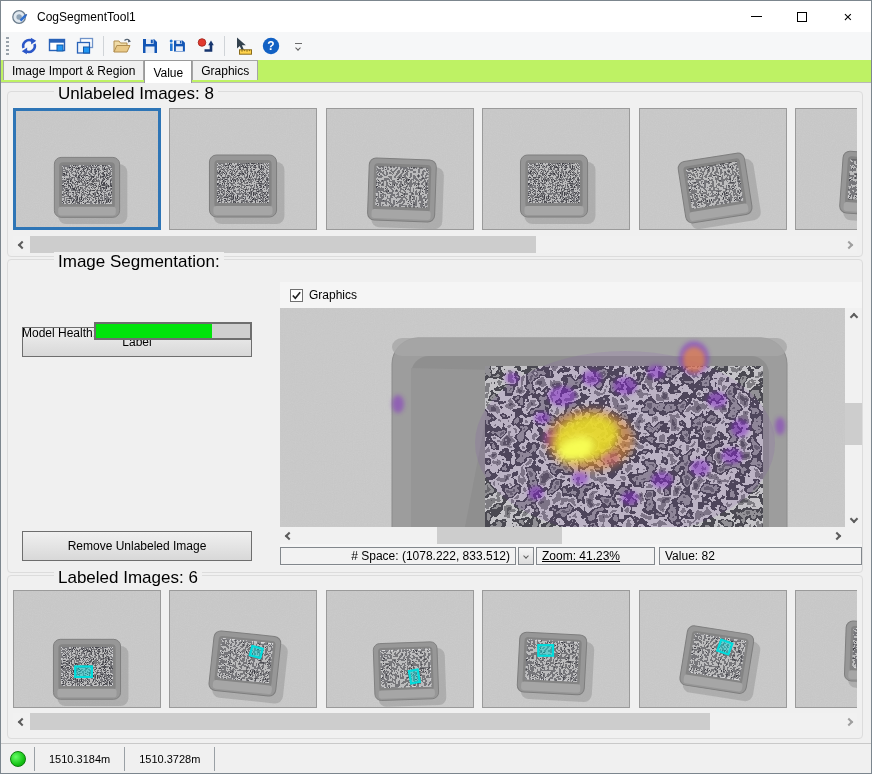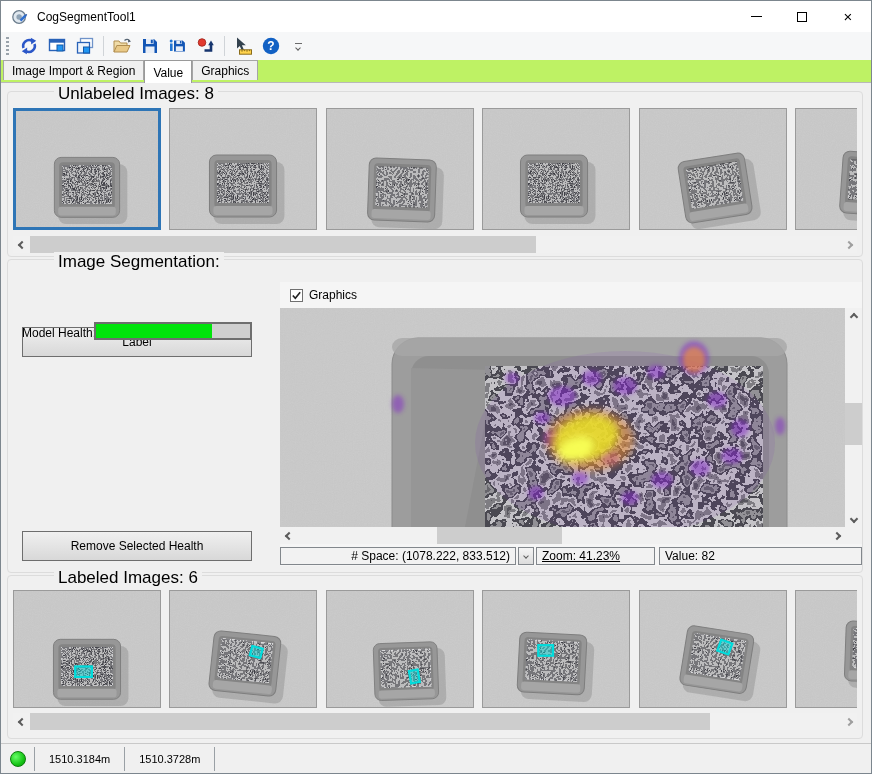--- a/index.html
+++ b/index.html
@@ -314,21 +314,21 @@
     </div>
 
     <div class="group g-segment">
       <span class="group-label">Image Segmentation:</span>
 
       <div class="btn btn-label">Label</div>
       <span class="mh-label">Model Health:</span>
       <div class="mh-bar">
         <div class="mh-fill" style="width: 75%;"></div>
       </div>
-      <div class="btn btn-remove">Remove Selected Health</div>
+      <div class="btn btn-remove">Remove Unlabeled Image</div>
 
       <div class="display">
         <div class="disp-header">
           <div class="checkbox-wrap">
             <span class="checkbox">
               <svg viewBox="0 0 12 12" class="check">
                   <path d="M2 6 L4.7 9 L10 2.5" fill="none" stroke="#222" stroke-width="1.8"></path>
                 </svg>
             </span>
             <span class="checkbox-label">Graphics</span>

